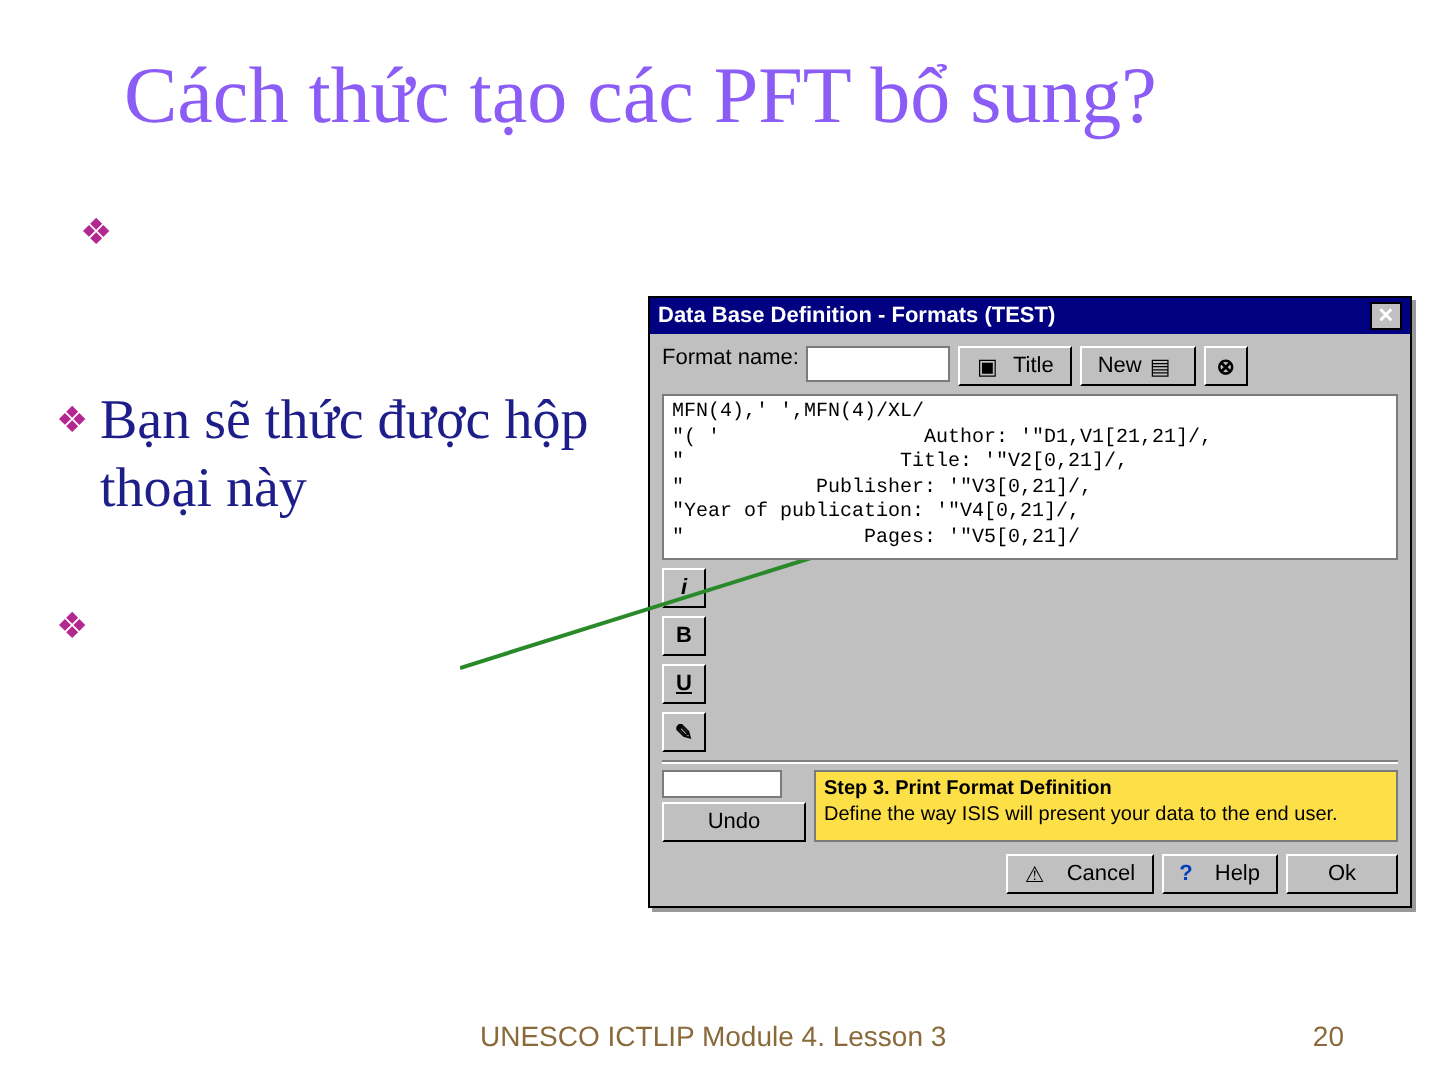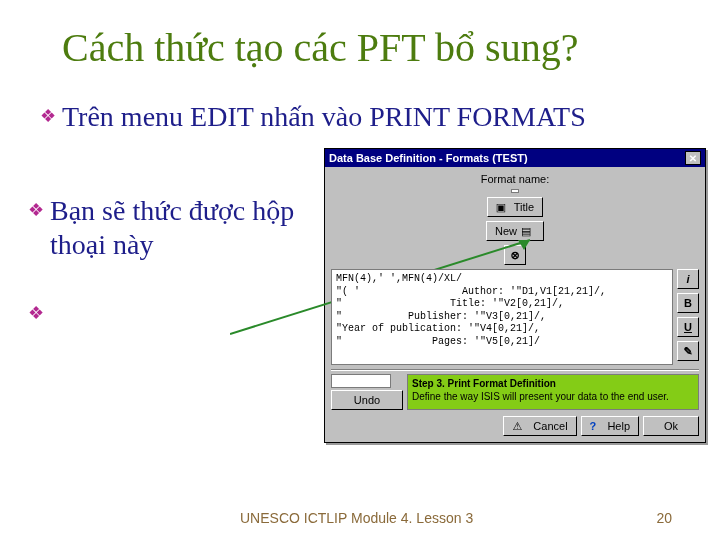--- a/index.html
+++ b/index.html
@@ -1,61 +1,61 @@
 <!DOCTYPE html>
 <html><head>
 <meta charset="utf-8">
 <style>
   * { box-sizing: border-box; margin: 0; padding: 0; }
   html, body { width: 720px; height: 540px; font-family: "Times New Roman", serif; background: #fff; overflow: hidden; }
   .slide { position: relative; width: 720px; height: 540px; padding: 18px 28px 0 28px; }
-  .title { font-size: 40px; color: #4d7c0f; margin: 6px 0 22px 34px; font-weight: 400; }
+  .title { font-size: 40px; color: #8b5cf6; margin: 6px 0 22px 34px; font-weight: 400; }
   .bullet { display: flex; align-items: flex-start; gap: 10px; font-size: 28px; color: #1e1e8a; margin: 8px 0 18px 12px; max-width: 360px; line-height: 1.2; }
   .bullet.wide { max-width: 680px; }
   .dia { position: absolute; left: 0; top: 6px; color: #b32890; font-size: 18px; }
   .bullet .txt { position: relative; padding-left: 22px; }
   .dialog-wrap { position: absolute; top: 148px; right: 14px; width: 382px; }
   .dlg { font-family: Tahoma, Arial, sans-serif; font-size: 11px; color: #000; background: #c0c0c0; border: 1px solid #000; box-shadow: 2px 2px 0 rgba(0,0,0,.4); }
   .dlg-titlebar { background: #000080; color: #fff; padding: 2px 4px; display: flex; align-items: center; justify-content: space-between; height: 18px; }
   .dlg-titlebar .t { font-weight: 700; font-size: 11px; }
   .dlg-x { width: 16px; height: 14px; background: #c0c0c0; border: 1px solid #000; display: flex; align-items: center; justify-content: center; font-size: 10px; font-weight: 700; }
   .dlg-body { padding: 6px; }
-  .row1 { display: flex; align-items: center; gap: 4px; margin-bottom: 4px; flex-direction: column; }
+  .row1 { display: flex; align-items: flex-start; gap: 4px; margin-bottom: 4px; }
   .lbl { font-size: 11px; }
   .field { background: #fff; border: 1px solid #7b7b7b; height: 18px; flex: 1; padding: 1px 3px; font-size: 11px; display: flex; align-items: center; }
   .btn { background: #c0c0c0; border: 1px solid #000; border-top-color: #fff; border-left-color: #fff; height: 20px; padding: 0 8px; display: inline-flex; align-items: center; gap: 4px; font-size: 11px; cursor: default; }
   .btn.sq { width: 22px; padding: 0; justify-content: center; font-weight: 700; }
-  .mainrow { display: flex; gap: 4px; }
+  .mainrow { display: flex; gap: 4px; flex-direction: column; }
   .code-area { background: #fff; border: 1px solid #7b7b7b; height: 96px; flex: 1; padding: 3px 4px; font-family: "Courier New", monospace; font-size: 10px; line-height: 1.25; white-space: pre; overflow: hidden; color: #000; position: relative; }
   .sidebtns { display: flex; flex-direction: column; gap: 4px; }
   .step-area { display: flex; gap: 4px; margin-top: 4px; }
   .step-left { display: flex; flex-direction: column; gap: 2px; }
   .gauge { width: 60px; height: 14px; background: #fff; border: 1px solid #7b7b7b; }
-  .step-box { flex: 1; background: #84cc16; border: 1px solid #7b7b7b; padding: 3px 4px; font-size: 10px; line-height: 1.25; }
+  .step-box { flex: 1; background: #fde047; border: 1px solid #7b7b7b; padding: 3px 4px; font-size: 10px; line-height: 1.25; }
   .step-box .st { font-weight: 700; }
   .footer-row { display: flex; justify-content: flex-end; gap: 4px; margin-top: 6px; align-items: center; }
   .sep { height: 1px; background: #808080; margin: 4px 0 2px; box-shadow: 0 1px 0 #fff; }
   .miniicon { width: 14px; height: 12px; display: inline-block; }
   .arrow { position: absolute; top: 88px; left: -94px; width: 310px; height: 100px; pointer-events: none; }
   .slide-footer { position: absolute; bottom: 14px; left: 0; width: 720px; display: flex; justify-content: space-between; padding: 0 48px 0 0; }
   .slide-footer .ftxt { color: #8a6a3a; font-family: Arial, sans-serif; font-size: 14px; margin-left: 240px; }
   .slide-footer .pnum { color: #8a6a3a; font-family: Arial, sans-serif; font-size: 14px; }
   .bullets-left { position: absolute; top: 186px; left: 28px; width: 270px; }
   .bullets-left .bullet { margin-left: 0; }
   .top-bullet { position: absolute; top: 92px; left: 28px; }
 </style>
 </head>
 <body>
 
 <div class="slide">
   <h1 class="title">Cách thức tạo các PFT bổ sung?</h1>
 
   <div class="top-bullet">
     <div class="bullet wide">
-      <span class="txt"><span class="dia">❖</span><span>Trên menu EDIT nhấn vào PRINT FORMATS</span></span>
+      <span class="txt"><span class="dia">❖</span></span>
     </div>
   </div>
 
   <div class="bullets-left">
     <div class="bullet">
       <span class="txt"><span class="dia">❖</span><span>Bạn sẽ thức được hộp thoại này</span></span>
     </div>
     <div class="bullet" style="margin-top:36px">
       <span class="txt"><span class="dia">❖</span></span>
     </div>

